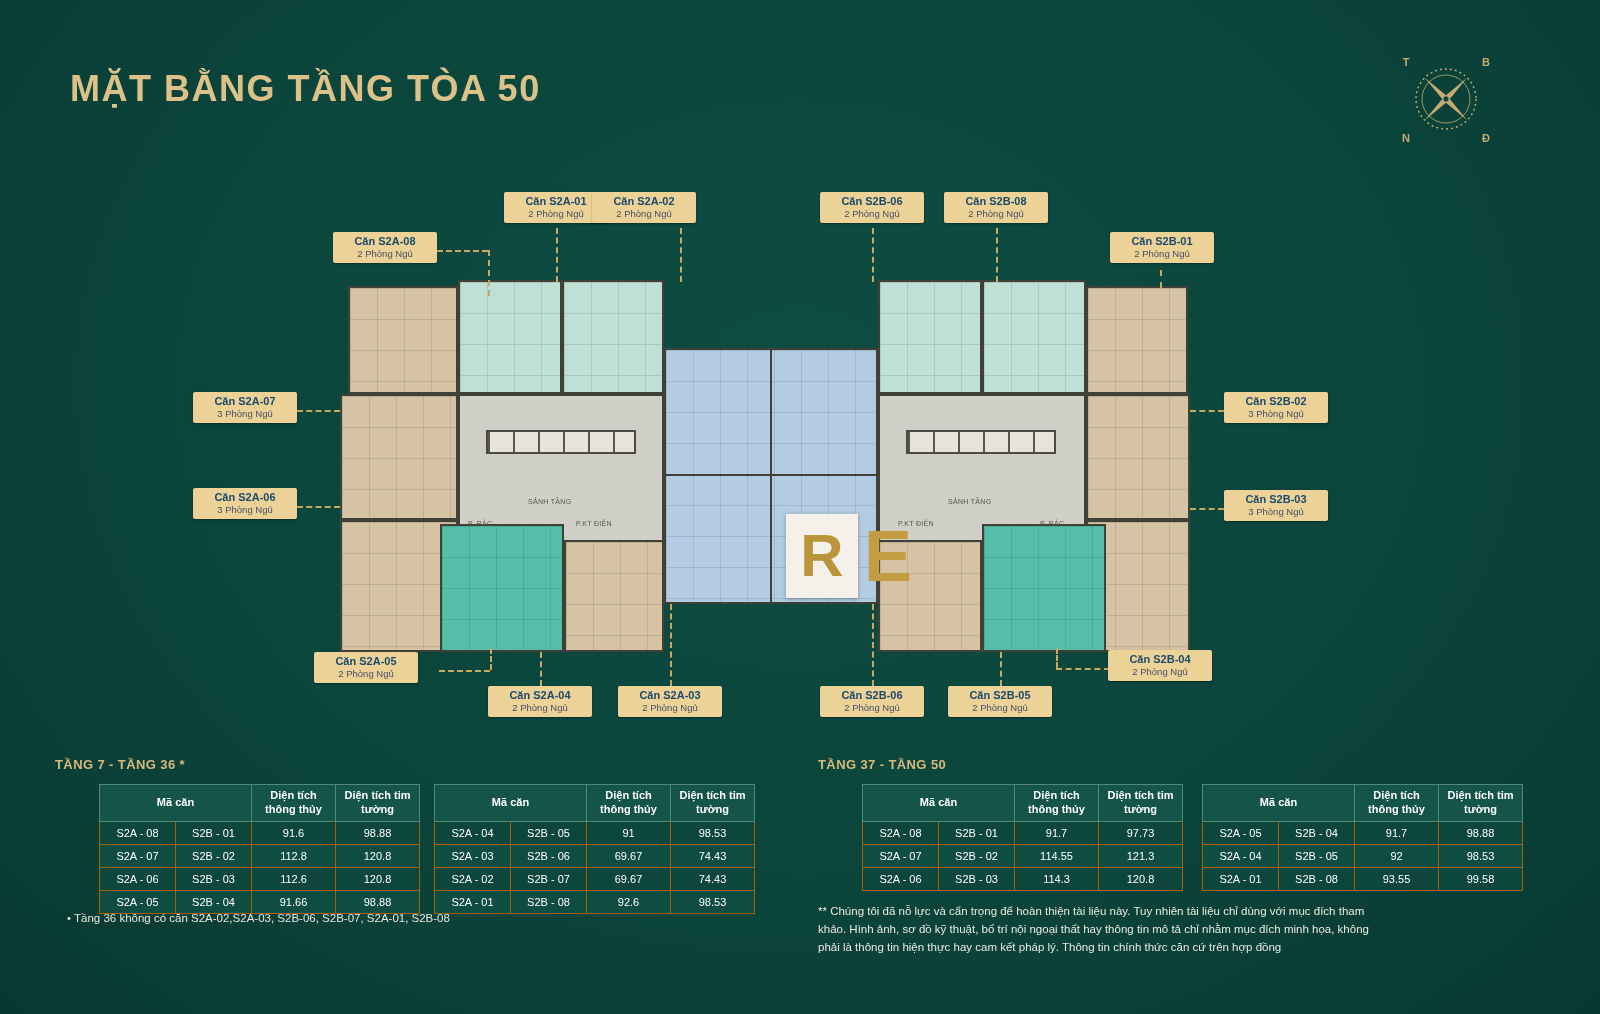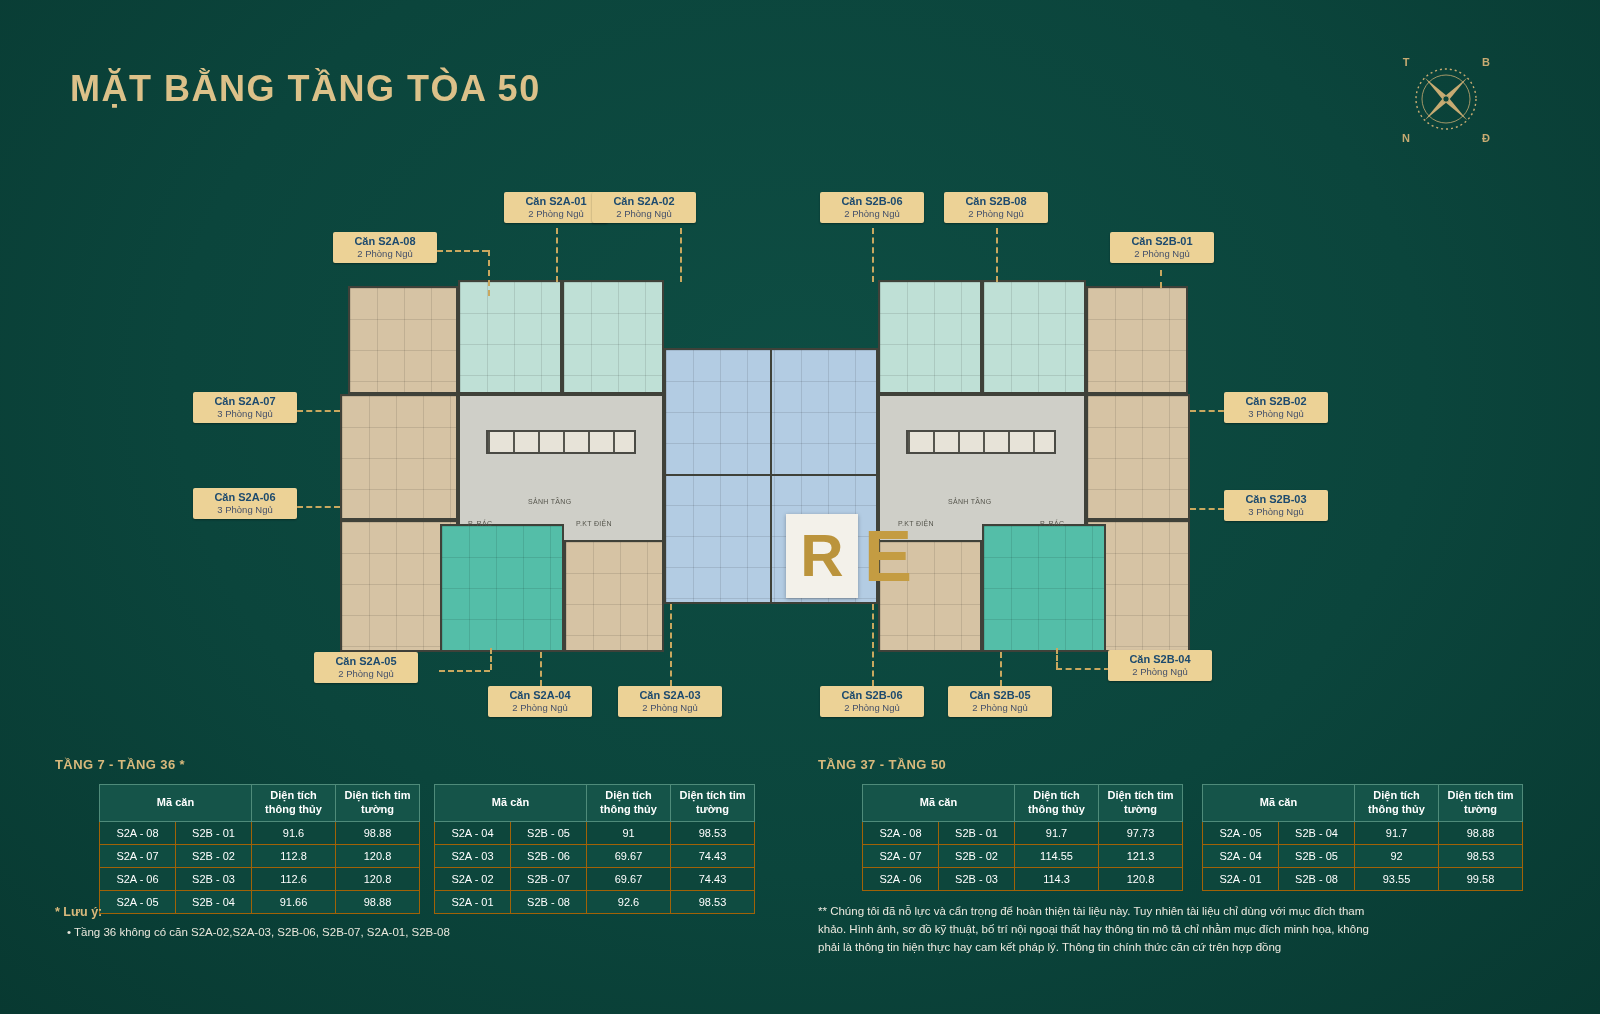--- a/index.html
+++ b/index.html
@@ -372,17 +372,16 @@
           <td>S2A - 01</td>
           <td>S2B - 08</td>
           <td>93.55</td>
           <td>99.58</td>
         </tr>
       </tbody>
   </table>
 </div>
 
 <div class="notes">
-  <div class="notes-title">* Lưu ý:</div>
   <div class="note-item">Tầng 36 không có căn S2A-02,S2A-03, S2B-06, S2B-07, S2A-01, S2B-08</div>
 </div>
 
 <div class="disclaimer">** Chúng tôi đã nỗ lực và cẩn trọng để hoàn thiện tài liệu này. Tuy nhiên tài liệu chỉ dùng với mục đích tham khảo. Hình ảnh, sơ đồ kỹ thuật, bố trí nội ngoại thất hay thông tin mô tả chỉ nhằm mục đích minh họa, không phải là thông tin hiện thực hay cam kết pháp lý. Thông tin chính thức căn cứ trên hợp đồng</div>
 
 </body></html>

